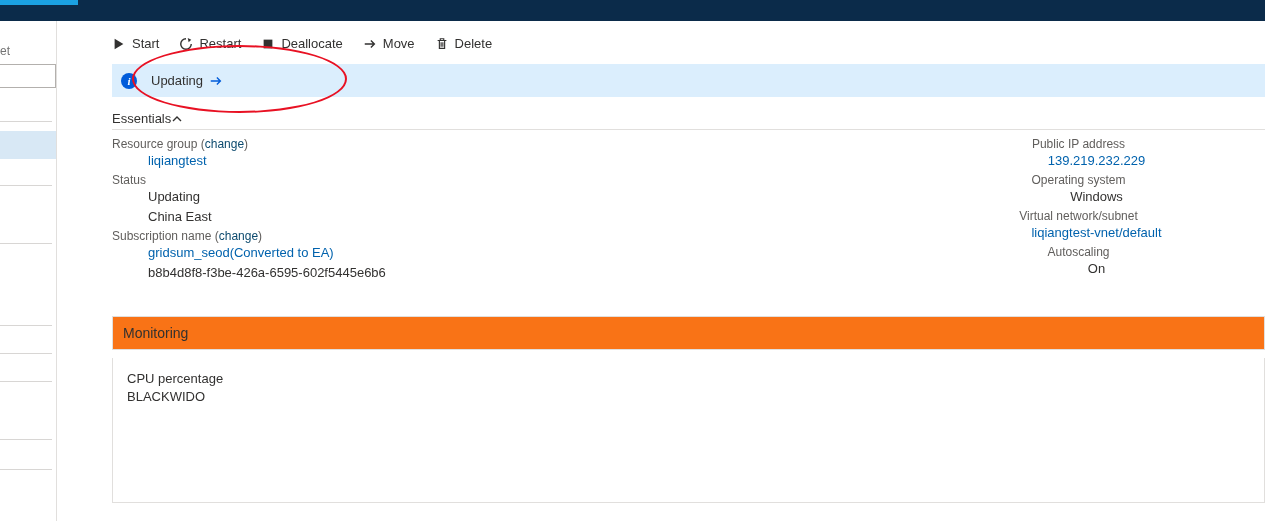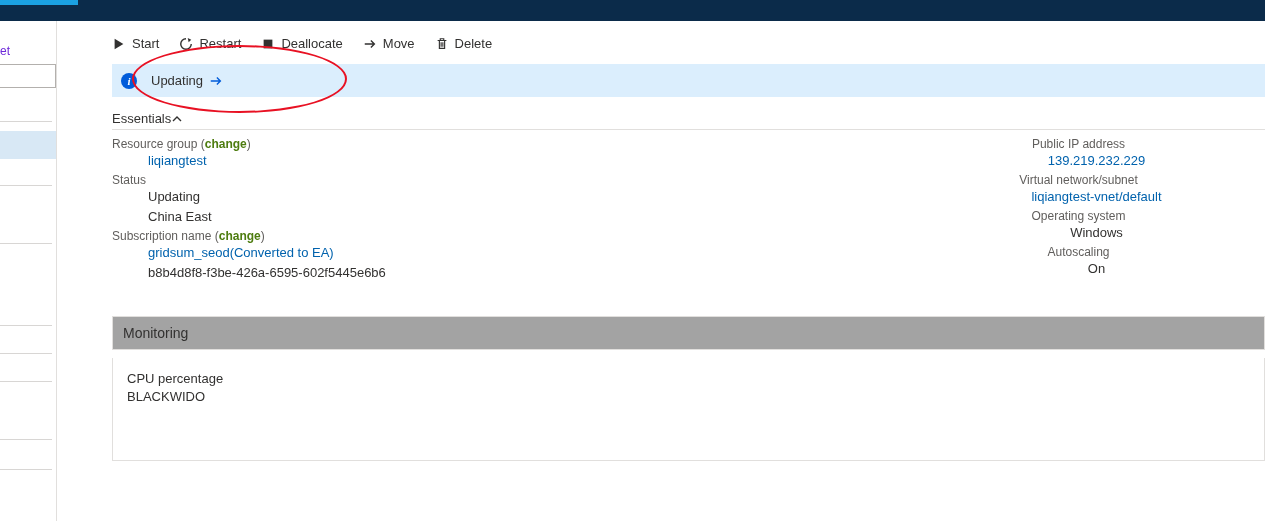--- a/index.html
+++ b/index.html
@@ -2,21 +2,21 @@
 <html><head>
 <meta charset="utf-8">
 <style>
   * { box-sizing: border-box; margin: 0; padding: 0; }
   html, body { width: 1265px; height: 521px; font-family: "Segoe UI", Arial, sans-serif; font-size: 13px; color: #323130; background: #fff; overflow: hidden; }
   .topbar { position: absolute; left: 0; top: 0; width: 1265px; height: 21px; background: #0b2b4a; }
   .topbar .highlight { position: absolute; left: 0; top: 0; width: 78px; height: 5px; background: #1ba1e2; }
 
   
   .sidebar { position: absolute; left: 0; top: 21px; width: 57px; height: 500px; border-right: 1px solid #e1dfdd; }
-  .side-label { position: absolute; left: 0; top: 23px; font-size: 12px; color: #6d28d9; }
+  .side-label { position: absolute; left: 0; top: 23px; font-size: 12px; color: #737373; }
   .side-search { position: absolute; left: -22px; top: 43px; width: 78px; height: 24px; border: 1px solid #b3b0ad; background: #fff; }
   .side-active { position: absolute; left: -22px; top: 110px; width: 78px; height: 28px; background: #d8e8f5; }
   .side-line { position: absolute; left: -18px; width: 70px; border-top: 1px solid #d8d6d4; }
 
   
   .main { position: absolute; left: 57px; top: 21px; width: 1208px; height: 500px; }
   .toolbar { position: absolute; left: 55px; top: 15px; display: flex; gap: 20px; align-items: center; }
   .tb-btn { display: flex; align-items: center; gap: 6px; cursor: pointer; font-size: 13px; color: #323130; }
   .tb-btn svg { width: 14px; height: 14px; }
 
@@ -36,27 +36,27 @@
   .ess-rule { position: absolute; left: 55px; top: 108px; width: 1153px; border-top: 1px solid #e1dfdd; }
 
   
   .ess-cols { position: absolute; left: 55px; top: 115px; width: 1153px; display: flex; }
   .col { flex: 0 0 780px; }
   .col2 { flex: 1; text-align: center; }
   .field { margin-bottom: 2px; }
   .flabel { font-size: 12px; color: #605e5c; line-height: 16px; }
   .fvalue { font-size: 13px; color: #323130; line-height: 18px; padding-left: 36px; }
   .flink { color: #0062ad; cursor: pointer; }
-  .change { color: #4d7c0f; font-size: 12px; cursor: pointer; font-weight: bold; }
+  .change { color: #0c4a6e; font-size: 12px; cursor: pointer; }
   .paren { color: #605e5c; font-size: 12px; }
 
   
   .monitoring { position: absolute; left: 55px; top: 295px; width: 1153px; }
-  .mon-header { background: #a3a3a3; border: 1px solid #e1dfdd; padding: 8px 10px; font-size: 14px; }
-  .mon-body { border: 1px solid #e1dfdd; border-top: none; padding: 12px 14px 54px 14px; margin-top: 8px; }
+  .mon-header { background: #f97316; border: 1px solid #e1dfdd; padding: 8px 10px; font-size: 14px; }
+  .mon-body { border: 1px solid #e1dfdd; border-top: none; padding: 12px 14px 96px 14px; margin-top: 8px; }
   .mon-body div { font-size: 13px; line-height: 18px; }
 </style>
 </head>
 <body>
 
 <div class="topbar">
   <div class="highlight"></div>
 </div>
 
 <div class="sidebar">
@@ -154,26 +154,26 @@
         <div class="fvalue">b8b4d8f8-f3be-426a-6595-602f5445e6b6</div>
       </div>
     </div>
 
     <div class="col2">
       <div class="field">
         <div class="flabel">Public IP address</div>
         <div class="fvalue flink">139.219.232.229</div>
       </div>
       <div class="field">
+        <div class="flabel">Operating system</div>
+        <div class="fvalue">Windows</div>
+      </div>
+      <div class="field">
         <div class="flabel">Virtual network/subnet</div>
         <div class="fvalue flink">liqiangtest-vnet/default</div>
-      </div>
-      <div class="field">
-        <div class="flabel">Operating system</div>
-        <div class="fvalue">Windows</div>
       </div>
       <div class="field">
         <div class="flabel">Autoscaling</div>
         <div class="fvalue">On</div>
       </div>
     </div>
   </div>
 
   <div class="monitoring">
     <div class="mon-header">Monitoring</div>

